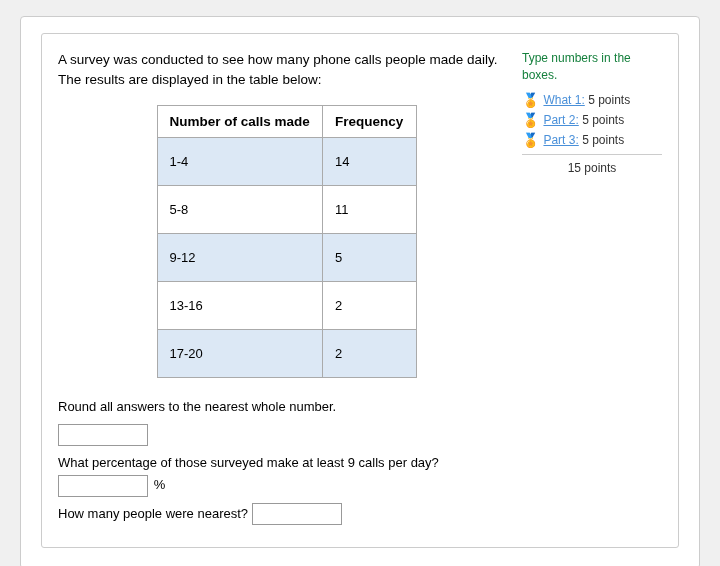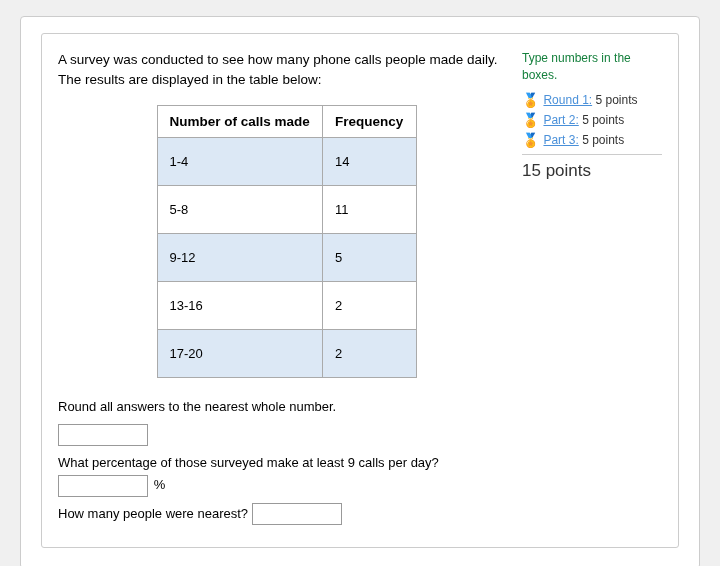--- a/index.html
+++ b/index.html
@@ -121,25 +121,26 @@
     }
     .sidebar-part a {
       color: #4a90d9;
       text-decoration: underline;
       cursor: pointer;
     }
     .sidebar-part .medal-icon {
       font-size: 14px;
     }
     .sidebar-total {
-      font-size: 17px;
+      font-size: 12px;
       color: #333;
       margin-top: 6px;
       padding-top: 6px;
       border-top: 1px solid #ccc;
+      text-align: center;
     }
   </style>
 </head>
 <body>
 
 <div class="outer-card">
   <div class="content-area">
     <div class="main-content">
       <p class="problem-text">A survey was conducted to see how many phone calls people made daily. The results are displayed in the table below:</p>
       <div class="table-wrapper">
@@ -188,21 +189,21 @@
           <span>How many people were nearest?</span>
           <input class="answer-input" type="text" style="">
         </p>
       </div>
     </div>
     <div class="sidebar">
       <p class="sidebar-instruction">Type numbers in the boxes.</p>
       <div id="sidebar-parts">
           <div class="sidebar-part">
             <span class="medal-icon">🏅</span>
-            <span><a>Round 1:</a> 5 points</span>
+            <span><a>What 1:</a> 5 points</span>
           </div>
           <div class="sidebar-part">
             <span class="medal-icon">🏅</span>
             <span><a>Part 2:</a> 5 points</span>
           </div>
           <div class="sidebar-part">
             <span class="medal-icon">🏅</span>
             <span><a>Part 3:</a> 5 points</span>
           </div>
         </div>

